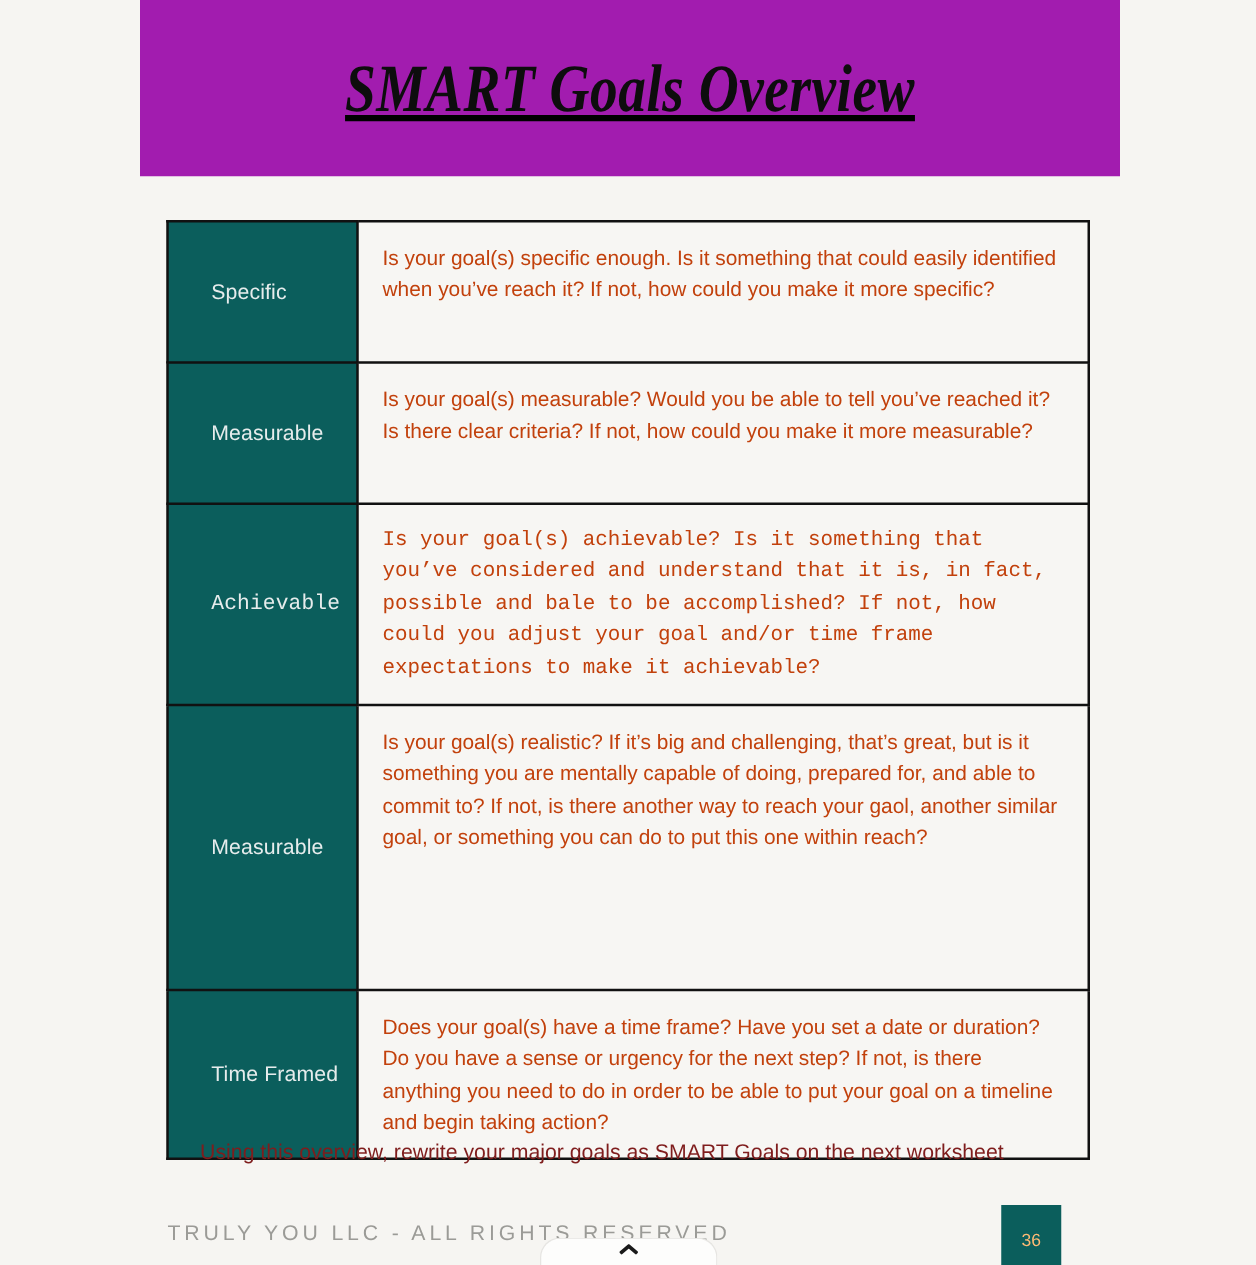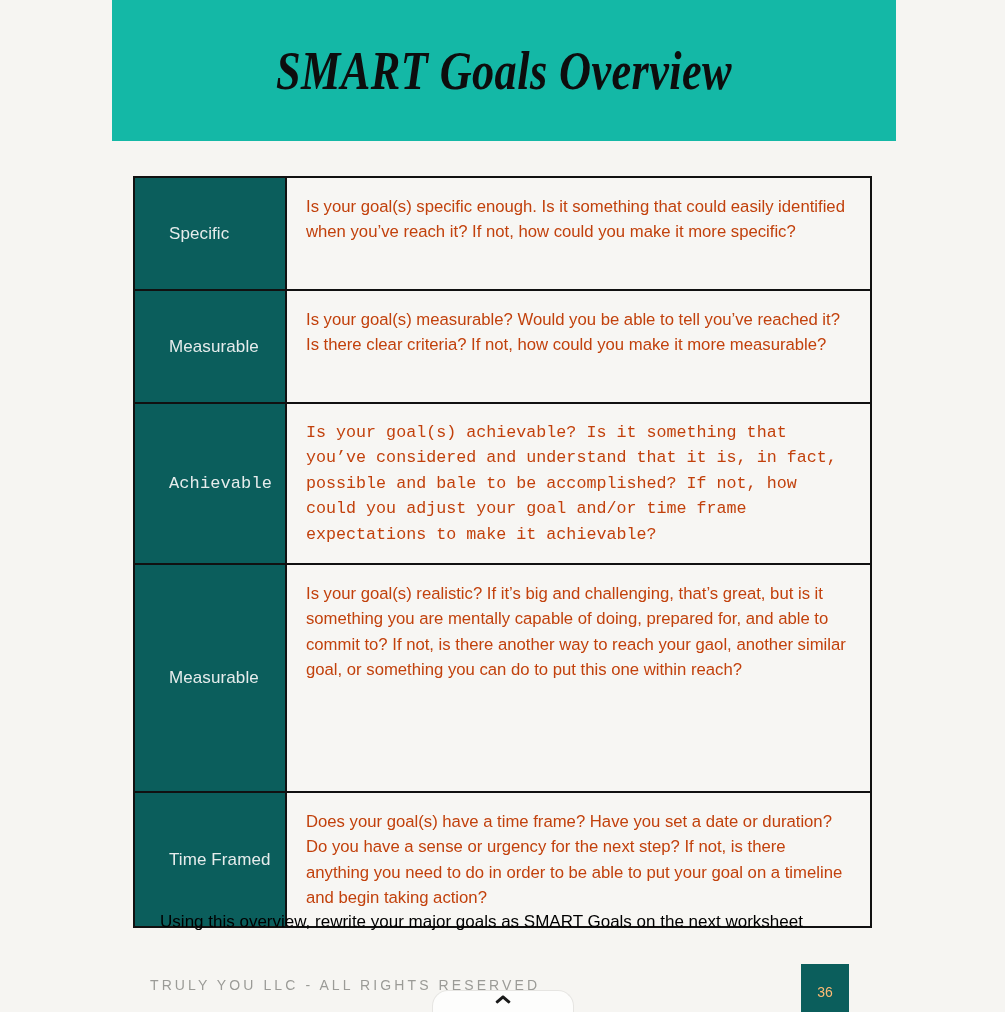--- a/index.html
+++ b/index.html
@@ -17,24 +17,25 @@
     position: relative;
   }
 
   
   .title-banner {
     position: absolute;
     left: 112px;
     top: 0;
     width: 784px;
     height: 141px;
-    background: #14b8a6;
+    background: #a21caf;
     display: flex;
     align-items: center;
     justify-content: center;
+    text-decoration: underline;
   }
 
   .title-text {
     font-family: "Liberation Serif", "DejaVu Serif", serif;
     font-style: italic;
     font-weight: bold;
     font-size: 54px;
     line-height: 1;
     color: #0d0d0d;
     letter-spacing: 0.5px;
@@ -89,29 +90,29 @@
 
   
   .caption {
     position: absolute;
     left: 133px;
     top: 908px;
     width: 697px;
     text-align: center;
     font-size: 17px;
     line-height: 1.6;
-    color: #000000;
+    color: #7f1d1d;
   }
 
   
   .copyright {
     position: absolute;
-    left: 150px;
+    left: 134px;
     top: 977px;
-    font-size: 14px;
+    font-size: 17px;
     letter-spacing: 3.1px;
     color: #9b9b97;
     white-space: nowrap;
   }
 
   .page-badge {
     position: absolute;
     left: 801px;
     top: 964px;
     width: 48px;

